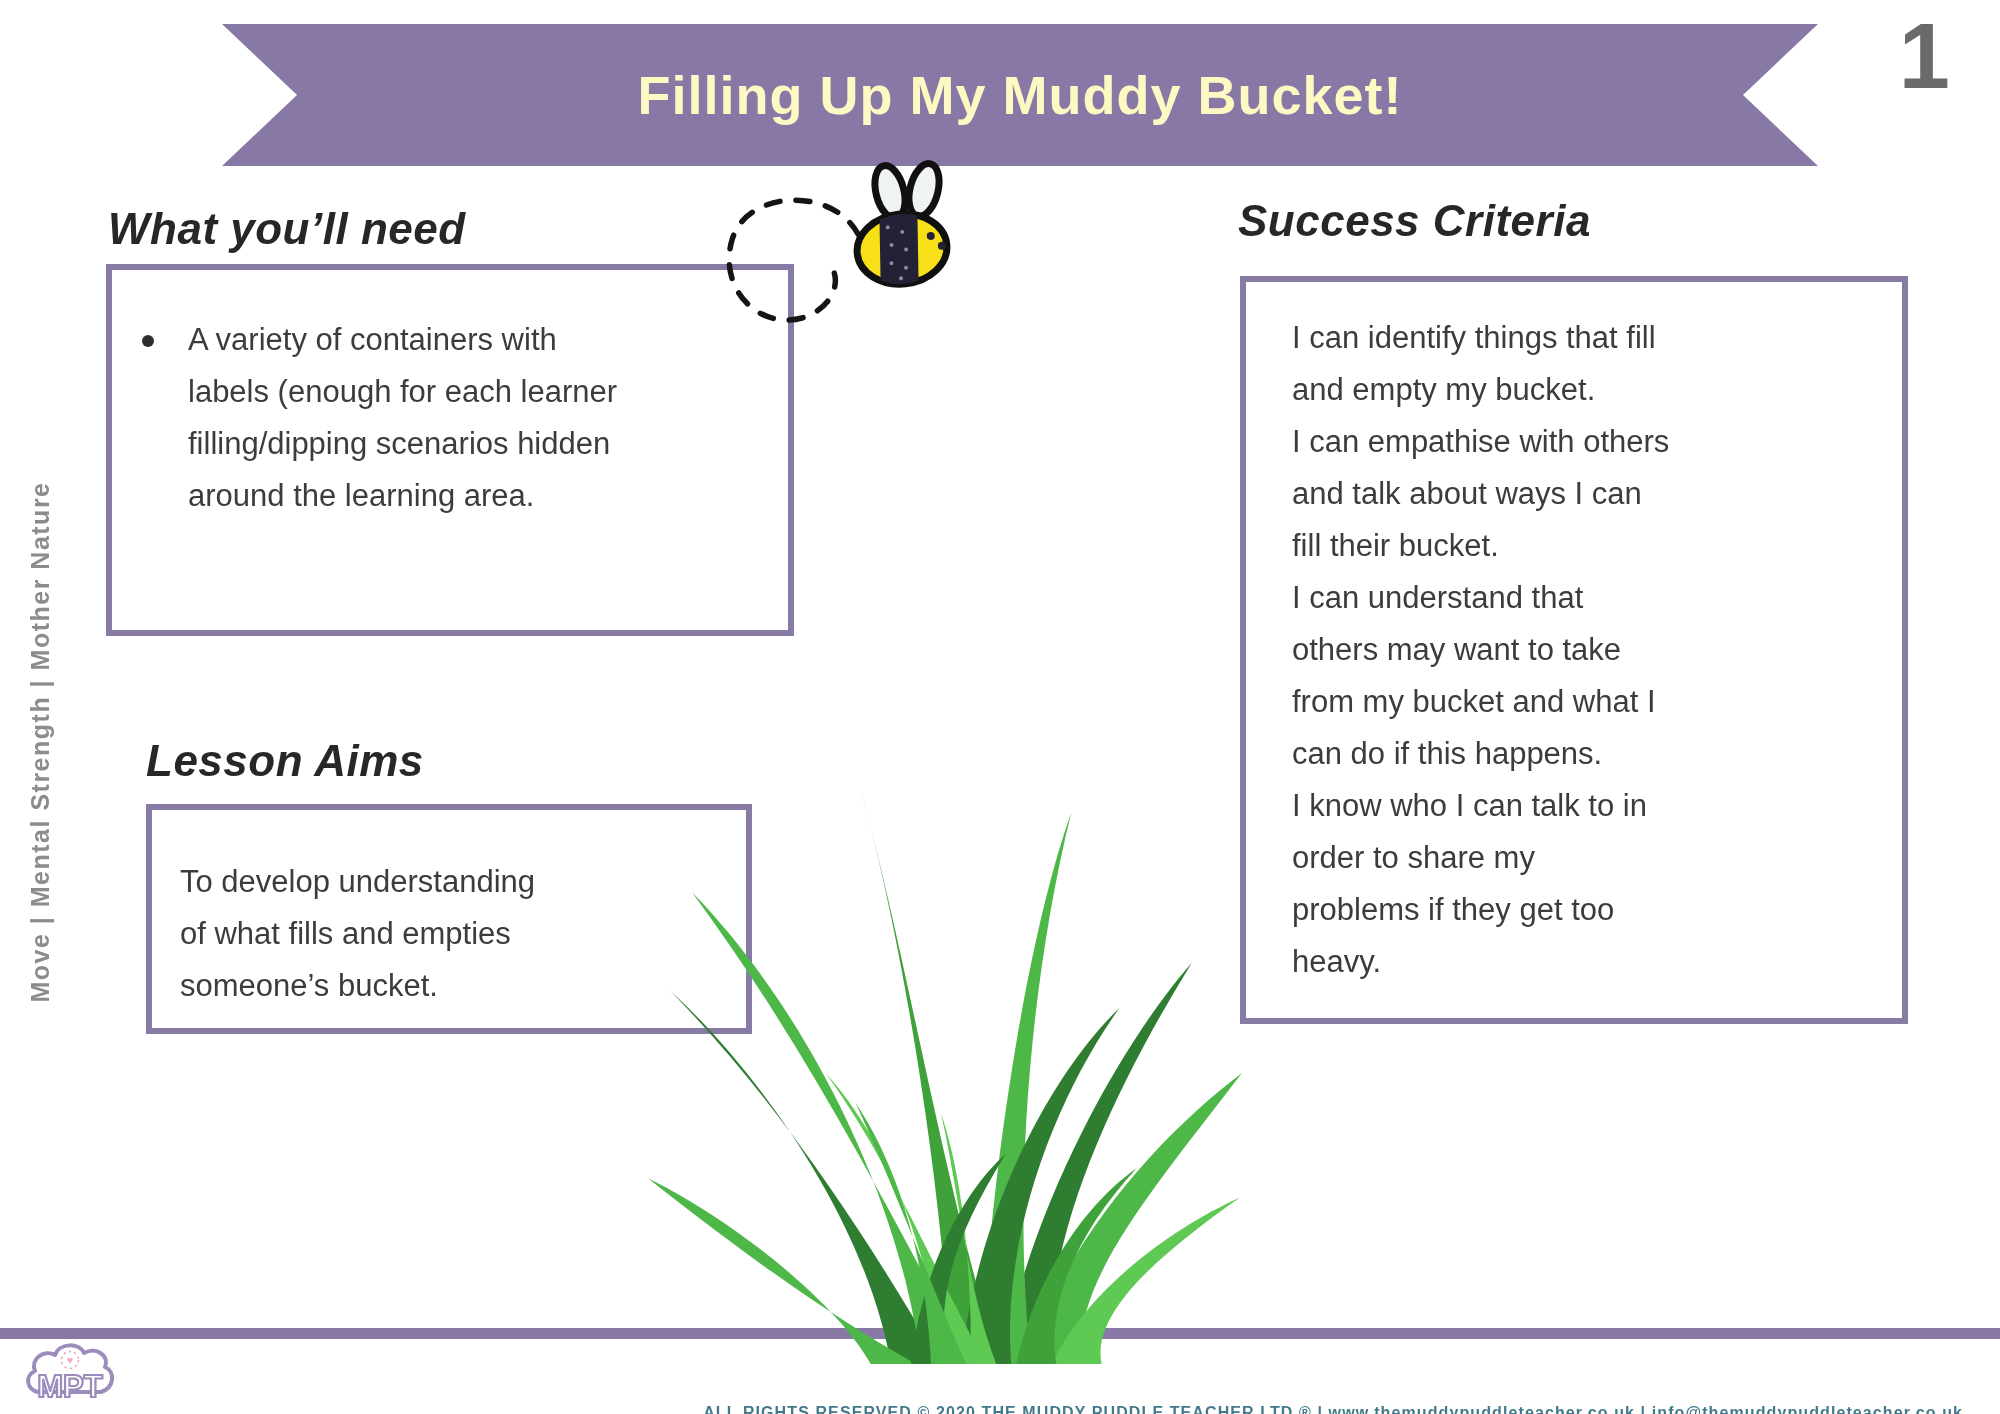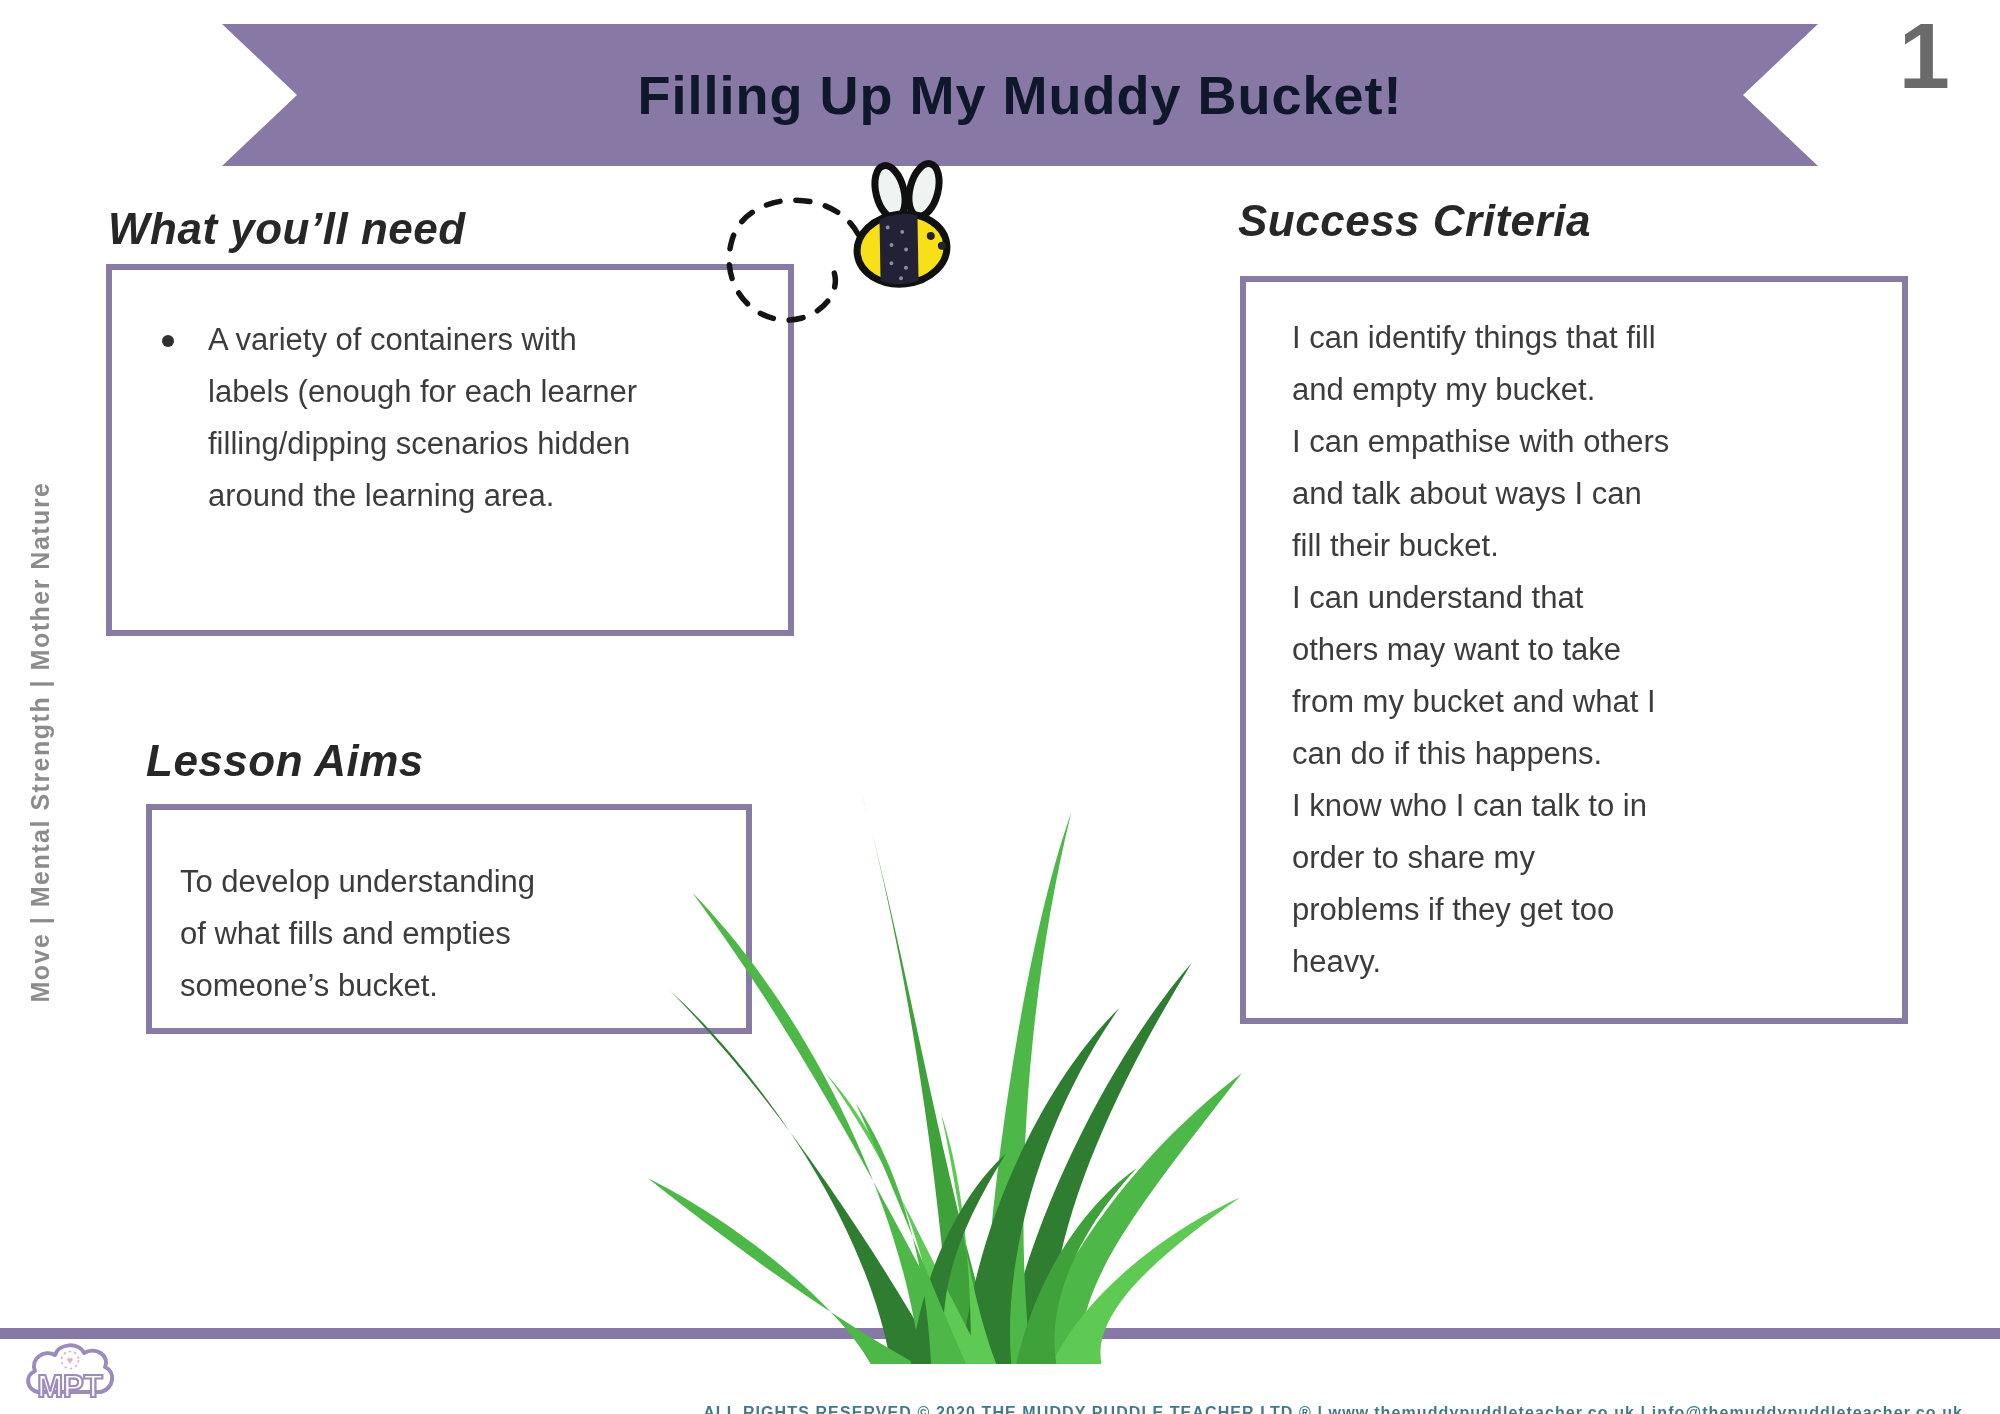--- a/index.html
+++ b/index.html
@@ -3,39 +3,39 @@
 <meta charset="utf-8">
 <style>
   html,body{margin:0;padding:0;background:#ffffff;}
   body{width:2000px;height:1414px;position:relative;overflow:hidden;
        font-family:"Liberation Sans", sans-serif;}
 
   .banner{position:absolute;left:222px;top:24px;width:1596px;height:142px;
           background:#8878a5;z-index:1;
           clip-path:polygon(0 0,100% 0,95.3% 50%,100% 100%,0 100%,4.7% 50%);
           display:flex;align-items:center;justify-content:center;}
-  .banner-title{color:#0f172a;font-size:54px;font-weight:bold;letter-spacing:1px;}
+  .banner-title{color:#fef9c3;font-size:54px;font-weight:bold;letter-spacing:1px;}
 
   .page-number{position:absolute;top:10px;right:50px;font-size:92px;line-height:1;
                font-weight:bold;color:#6a6a6a;z-index:2;}
 
   .v-text{position:absolute;left:40px;top:742px;
           transform:translate(-50%,-50%) rotate(-90deg);
           white-space:nowrap;font-size:25px;font-weight:bold;color:#8c8c8c;
           letter-spacing:1.5px;z-index:2;}
 
   .section-heading{position:absolute;font-size:44px;font-weight:bold;color:#272727;
                    letter-spacing:0.5px;z-index:2;font-style:italic;}
   #wyn-heading{left:108px;top:204px;}
   #sc-heading{left:1238px;top:196px;}
   #la-heading{left:146px;top:736px;}
 
   .box{position:absolute;background:#ffffff;border:6px solid #877ba6;
        box-sizing:border-box;z-index:2;}
-  #wyn-box{left:106px;top:264px;width:688px;height:372px;padding:44px 20px 0 44px;}
+  #wyn-box{left:106px;top:264px;width:688px;height:372px;padding:44px 20px 0 24px;}
   #sc-box{left:1240px;top:276px;width:668px;height:748px;padding:30px 24px 0 46px;}
   #la-box{left:146px;top:804px;width:606px;height:230px;padding:46px 4px 0 28px;}
 
   .body-text{font-size:31px;line-height:52px;color:#3c3c3c;}
   .tline{white-space:pre;}
 
   .bullet-row{display:flex;align-items:flex-start;}
   .bullet-dot{width:12px;height:12px;border-radius:50%;background:#2e2e2e;
               margin:21px 34px 0 6px;flex:0 0 auto;}
 

